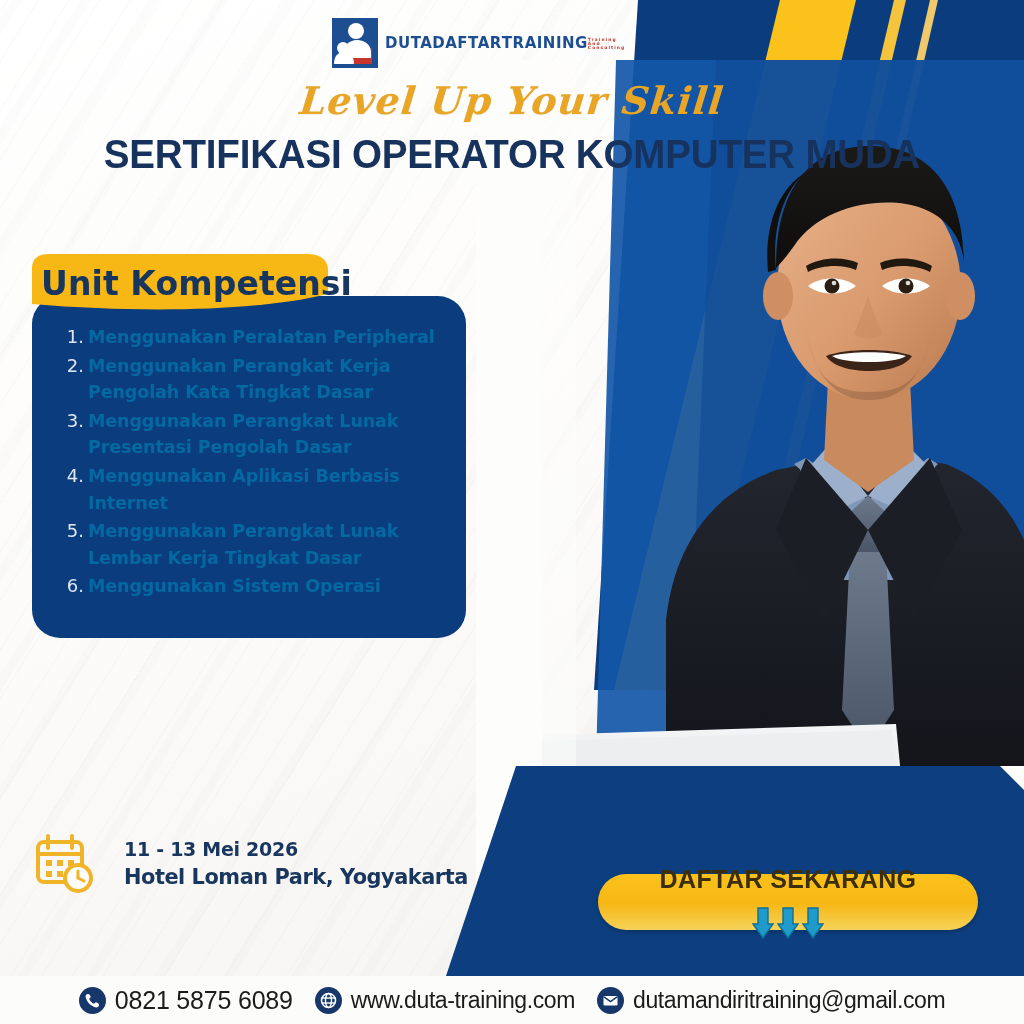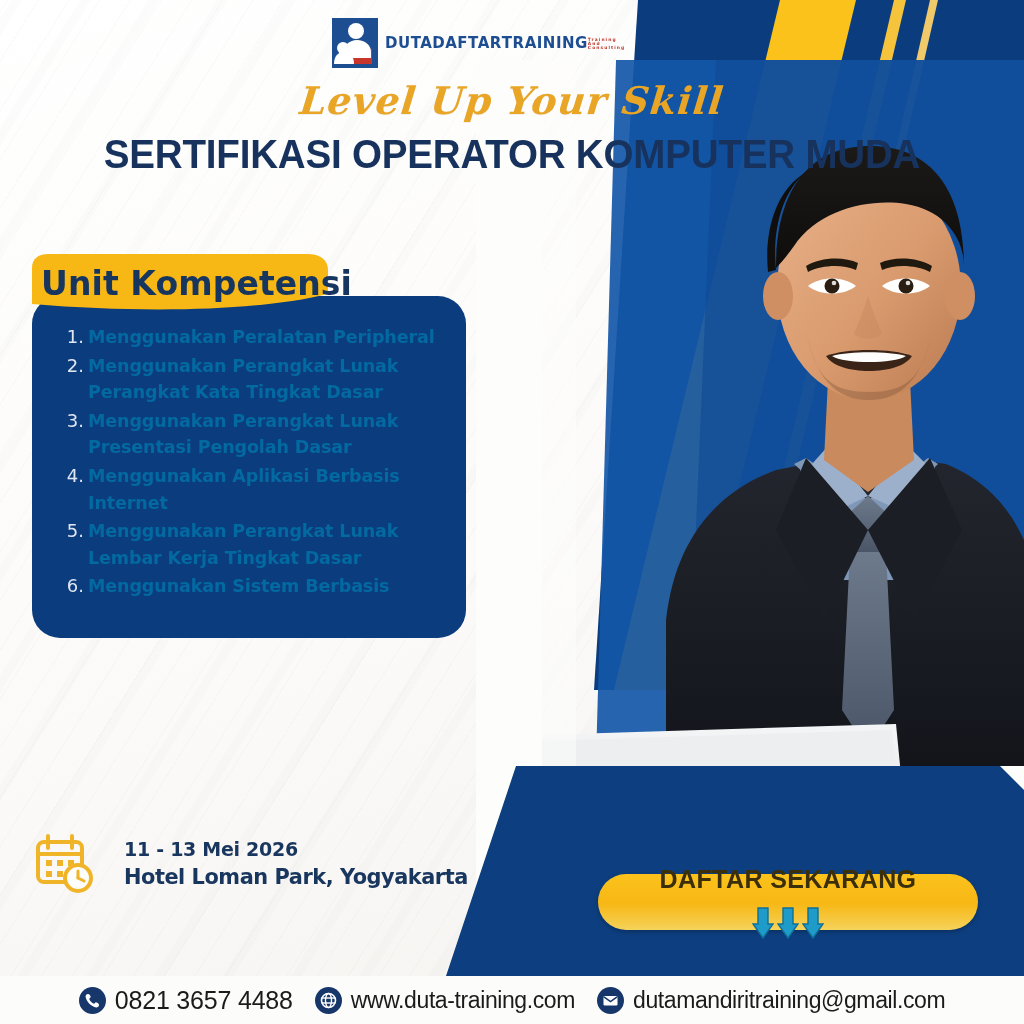--- a/index.html
+++ b/index.html
@@ -314,37 +314,37 @@
   </div>
   <div class="badge-label">Unit Kompetensi</div>
 
   <ul class="comp-list">
     <li class="comp-item">
       <span class="comp-num">1.</span>
       <span class="comp-text">Menggunakan Peralatan Peripheral</span>
     </li>
     <li class="comp-item">
       <span class="comp-num">2.</span>
-      <span class="comp-text">Menggunakan Perangkat Lunak Perangkat Kata Tingkat Dasar</span>
+      <span class="comp-text">Menggunakan Perangkat Kerja Pengolah Kata Tingkat Dasar</span>
     </li>
     <li class="comp-item">
       <span class="comp-num">3.</span>
       <span class="comp-text">Menggunakan Perangkat Lunak Presentasi Pengolah Dasar</span>
     </li>
     <li class="comp-item">
       <span class="comp-num">4.</span>
       <span class="comp-text">Menggunakan Aplikasi Berbasis Internet</span>
     </li>
     <li class="comp-item">
       <span class="comp-num">5.</span>
       <span class="comp-text">Menggunakan Perangkat Lunak Lembar Kerja Tingkat Dasar</span>
     </li>
     <li class="comp-item">
       <span class="comp-num">6.</span>
-      <span class="comp-text">Menggunakan Sistem Berbasis</span>
+      <span class="comp-text">Menggunakan Sistem Operasi</span>
     </li>
   </ul>
 
   <div class="event">
     <div class="cal-icon">
       <svg viewBox="0 0 62 62">
         <rect x="4" y="10" width="44" height="40" rx="6" fill="none" stroke="#f0b429" stroke-width="4"></rect>
         <line x1="14" y1="4" x2="14" y2="16" stroke="#f0b429" stroke-width="4" stroke-linecap="round"></line>
         <line x1="38" y1="4" x2="38" y2="16" stroke="#f0b429" stroke-width="4" stroke-linecap="round"></line>
         <line x1="4" y1="22" x2="48" y2="22" stroke="#f0b429" stroke-width="4"></line>
@@ -380,21 +380,21 @@
   </button>
 
   <div class="footer">
     <div class="f-item">
       <span class="f-ico">
         <svg viewBox="0 0 27 27">
           <circle cx="13.5" cy="13.5" r="13.5" fill="#17376b"></circle>
           <path d="M9,7 C10.6,7 11.3,8.6 11.6,9.6 C11.8,10.4 11.3,10.9 10.7,11.3 C10.3,11.6 10.2,12 10.4,12.5 C11,13.9 13.1,16 14.5,16.6 C15,16.8 15.4,16.7 15.7,16.3 C16.1,15.7 16.6,15.2 17.4,15.4 C18.4,15.7 20,16.4 20,18 C20,19.4 18.6,20.6 17.2,20.4 C12.4,19.8 7.2,14.6 6.6,9.8 C6.4,8.4 7.6,7 9,7 Z" fill="#ffffff"></path>
         </svg>
       </span>
-      <span class="f-text phone">0821 3657 4488</span>
+      <span class="f-text phone">0821 5875 6089</span>
     </div>
 
     <div class="f-item">
       <span class="f-ico">
         <svg viewBox="0 0 27 27">
           <circle cx="13.5" cy="13.5" r="13.5" fill="#17376b"></circle>
           <circle cx="13.5" cy="13.5" r="7" fill="none" stroke="#ffffff" stroke-width="1.6"></circle>
           <ellipse cx="13.5" cy="13.5" rx="3" ry="7" fill="none" stroke="#ffffff" stroke-width="1.4"></ellipse>
           <line x1="6.7" y1="11" x2="20.3" y2="11" stroke="#ffffff" stroke-width="1.4"></line>
           <line x1="6.7" y1="16" x2="20.3" y2="16" stroke="#ffffff" stroke-width="1.4"></line>

